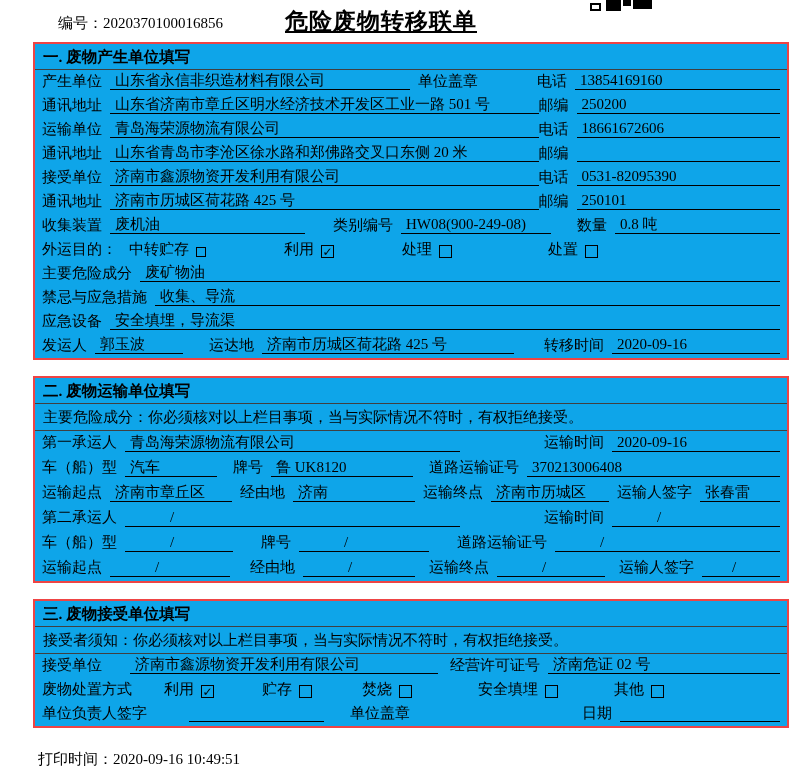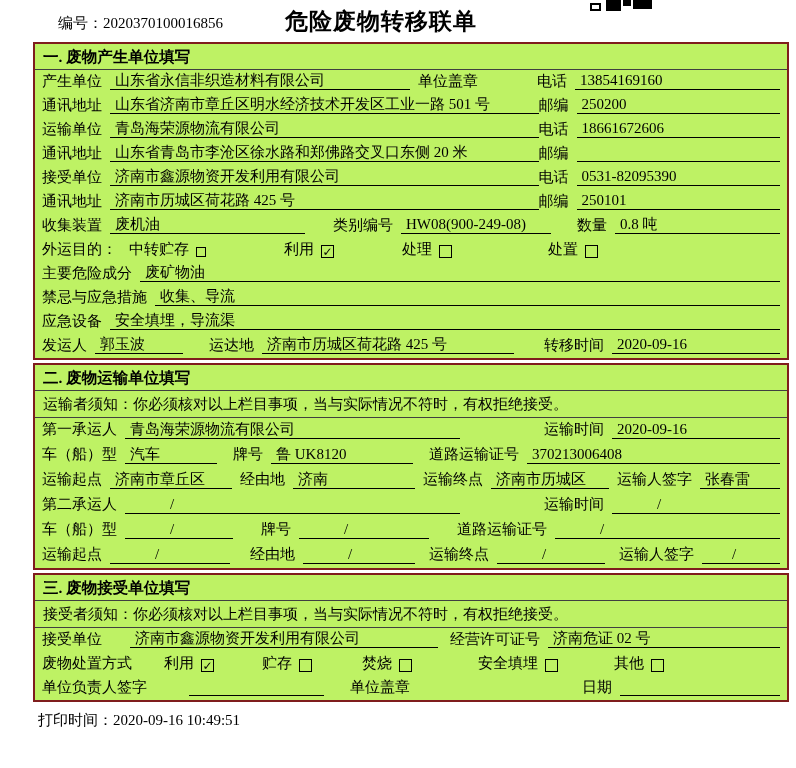--- a/index.html
+++ b/index.html
@@ -6,26 +6,26 @@
   body{
     width:796px;height:768px;overflow:hidden;position:relative;
     font-family:"Liberation Serif","DejaVu Serif",serif;
     font-size:15px;color:#000;
   }
   .page{position:relative;width:756px;margin:0 0 0 33px;padding-top:6px;}
   
   .hdr{position:relative;height:36px;}
   .serial{position:absolute;left:17px;top:8px;white-space:nowrap;margin-left:8px;}
   .doc-title{position:absolute;left:0;right:60px;top:0;text-align:center;
-    font-size:23px;font-weight:bold;letter-spacing:1px;}
+    font-size:23px;font-weight:bold;letter-spacing:1px;text-decoration:underline;}
   .qr-frag{position:absolute;left:557px;top:-6px;width:62px;height:11px;}
   .qr-frag .b{position:absolute;background:#000;}
   .qr-frag .o{position:absolute;border:2px solid #000;background:#fff;}
   
-  .box{border:2px solid #7f1d1d;margin-bottom:3px;background:#bef264;}
+  .box{border:2px solid #ef4444;margin-bottom:16px;background:#0ea5e9;}
   .sec-title{font-weight:bold;padding:4px 8px 3px;border-bottom:1px solid #404040;
     font-size:15.5px;line-height:18px;}
   .note{padding:4px 8px 3px;border-bottom:1px solid #404040;line-height:19px;}
   .row{display:flex;align-items:center;height:24px;padding:0 7px 3px;box-sizing:border-box;}
   .box2 .row{height:25px;}
   .lab{white-space:nowrap;line-height:18px;flex:none;}
   .u{display:inline-block;border-bottom:1px solid #000;padding:0 5px 0;
      line-height:18px;white-space:nowrap;overflow:hidden;box-sizing:border-box;
      margin-left:8px;min-height:18px;}
   .u.grow{flex:1;}
@@ -152,21 +152,21 @@
       <span class="u" style="width:88px">郭玉波</span>
       <span class="lab" style="margin-left:26px">运达地</span>
       <span class="u" style="width:252px">济南市历城区荷花路 425 号</span>
       <span class="lab ml-auto">转移时间</span>
       <span class="u" style="width:168px">2020-09-16</span>
     </div>
   </div>
 
   <div class="box box2">
     <div class="sec-title">二. 废物运输单位填写</div>
-    <div class="note">运输者须知：你必须核对以上栏目事项，当与实际情况不符时，有权拒绝接受。</div>
+    <div class="note">主要危险成分：你必须核对以上栏目事项，当与实际情况不符时，有权拒绝接受。</div>
 
     <div class="row">
       <span class="lab">第一承运人</span>
       <span class="u" style="width:335px">青岛海荣源物流有限公司</span>
       <span class="lab ml-auto">运输时间</span>
       <span class="u" style="width:168px">2020-09-16</span>
     </div>
 
     <div class="row">
       <span class="lab">车（船）型</span>

